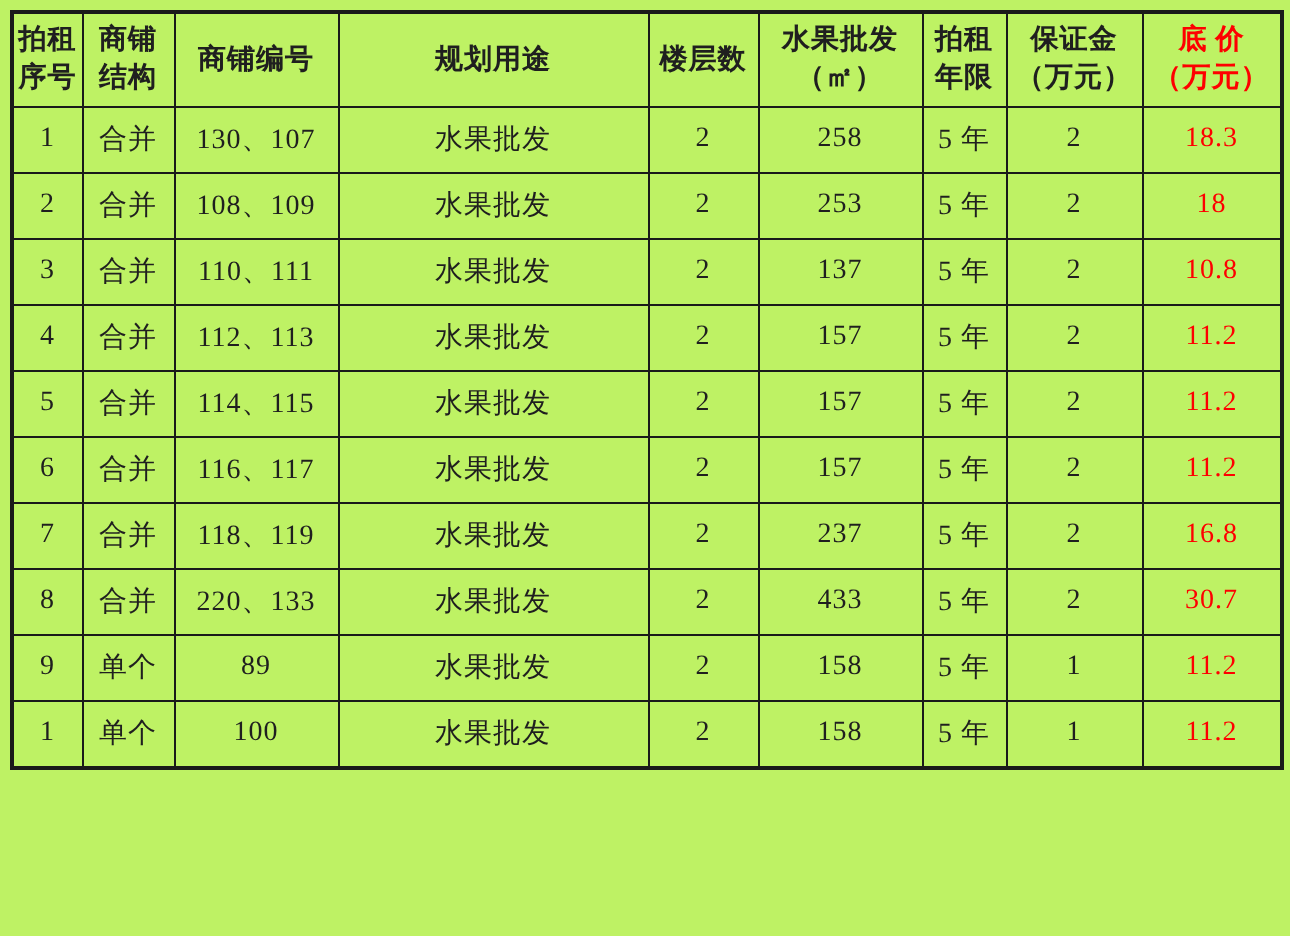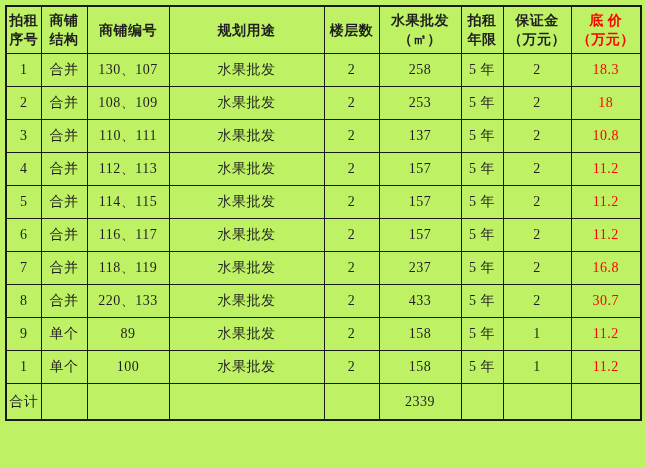--- a/index.html
+++ b/index.html
@@ -209,26 +209,15 @@
         <td>1</td>
         <td>单个</td>
         <td>100</td>
         <td>水果批发</td>
         <td>2</td>
         <td>158</td>
         <td>5 年</td>
         <td>1</td>
         <td class="price-col">11.2</td>
       </tr>
-      <tr class="total-row">
-        <td>合计</td>
-        <td></td>
-        <td></td>
-        <td></td>
-        <td></td>
-        <td>2339</td>
-        <td></td>
-        <td></td>
-        <td class="price-col"></td>
-      </tr>
     </tbody>
   </table>
 </div>
 
 </body></html>

